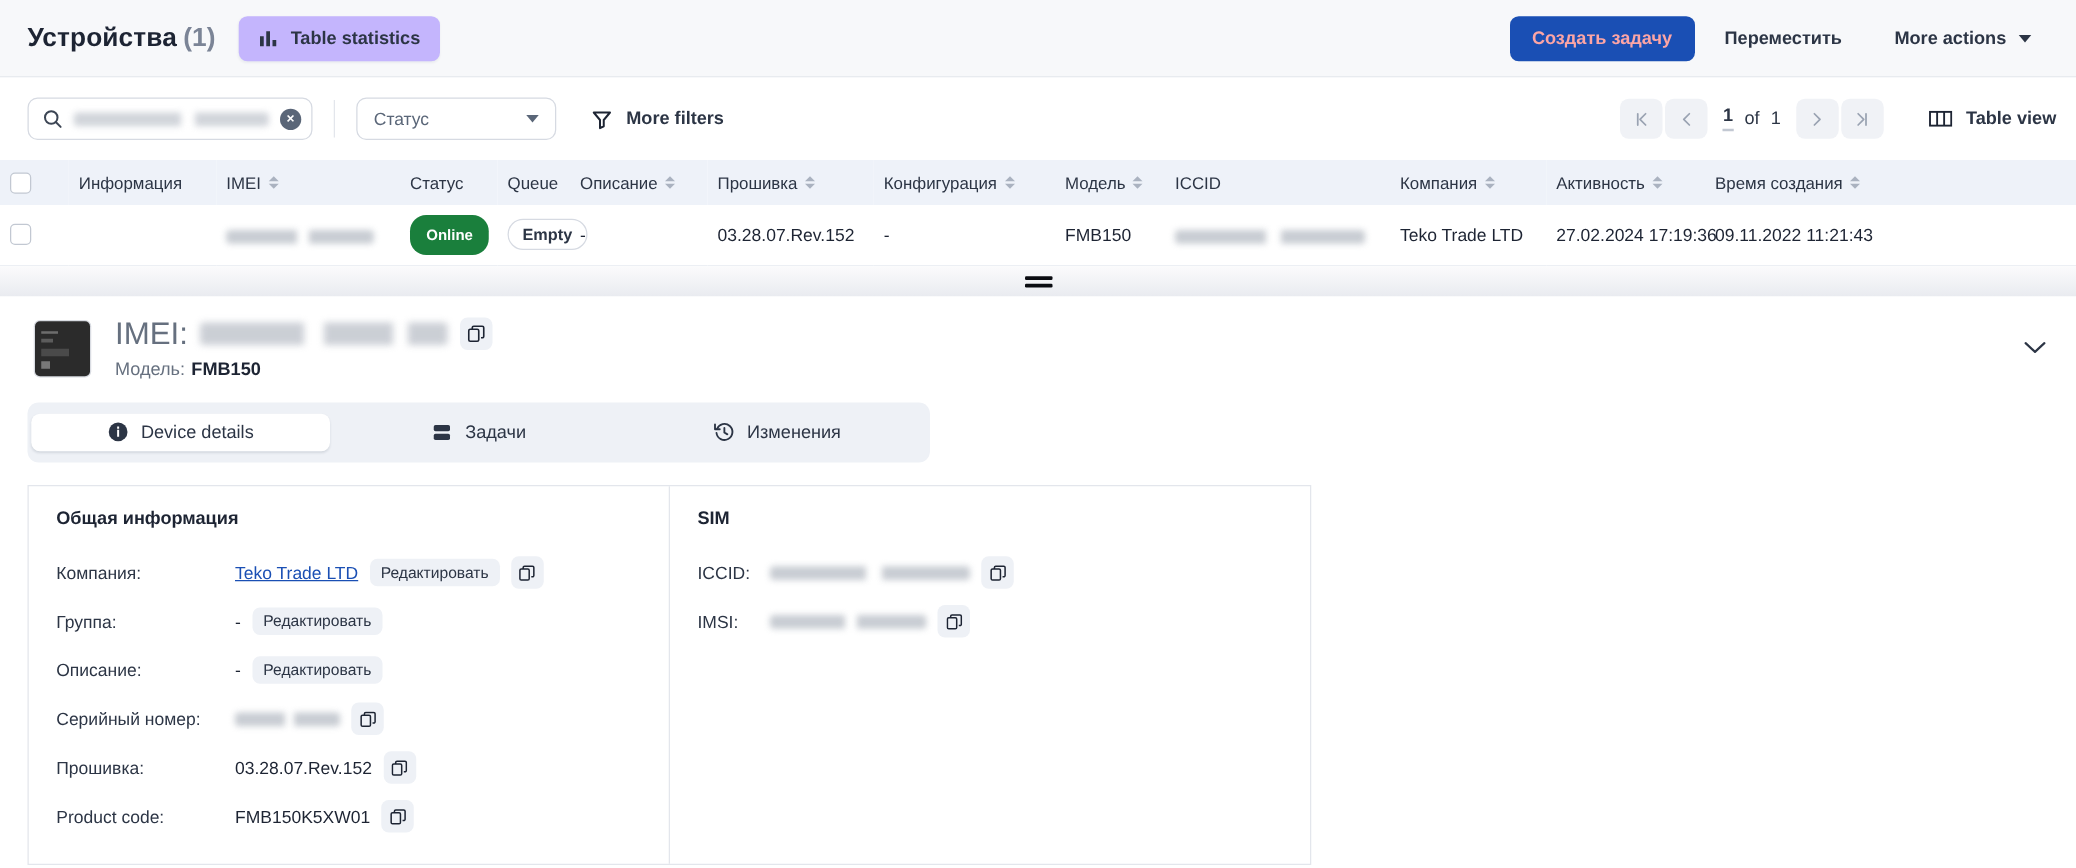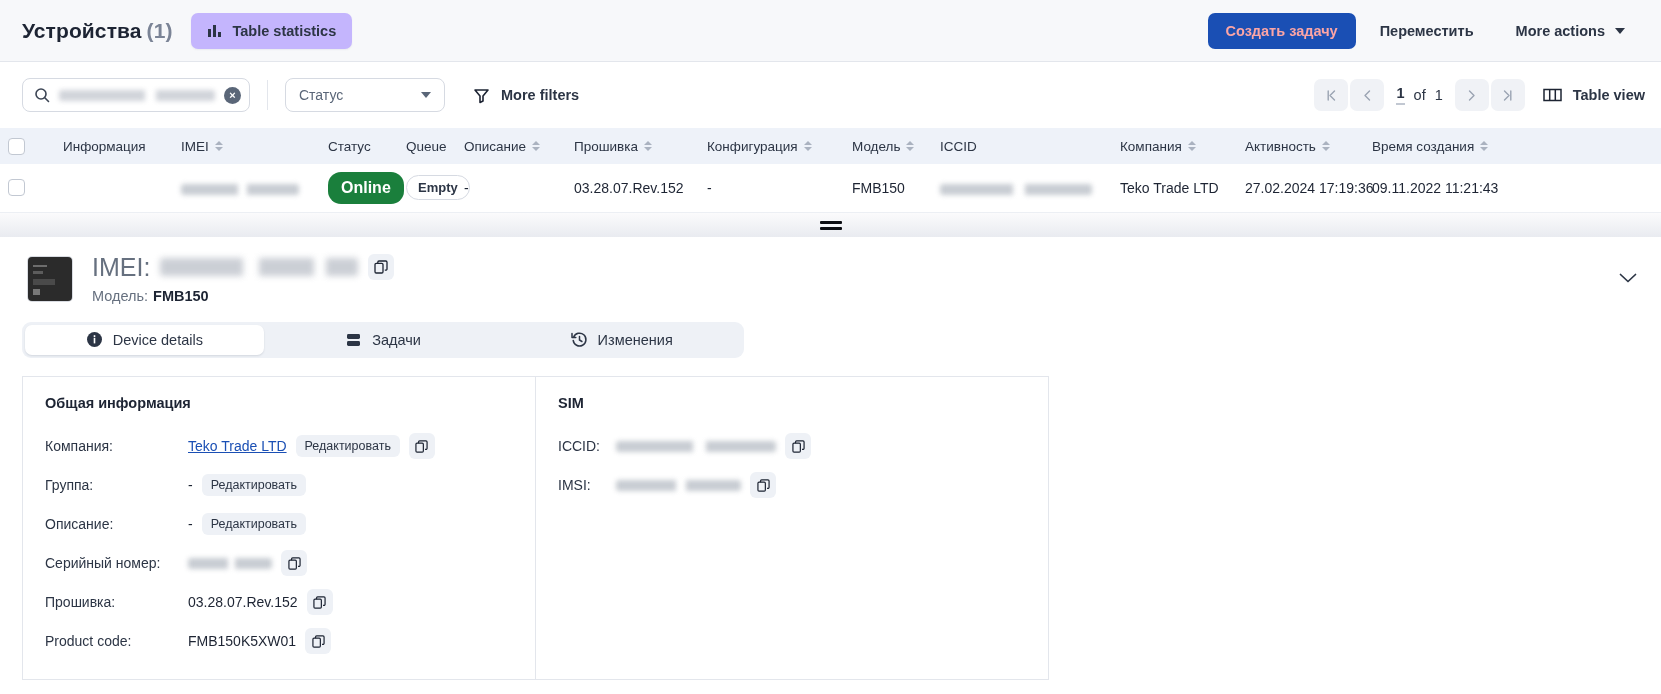--- a/index.html
+++ b/index.html
@@ -126,21 +126,21 @@
   .pg-num {
     display: flex; align-items: center; gap: 9px;
     font-size: 14.5px; color: #2c3545; padding: 0 10px;
   }
   .pg-cur {
     font-weight: 600; border-bottom: 2px solid #c2c8d2;
     padding-bottom: 2px;
   }
   .table-view {
     display: flex; align-items: center; gap: 11px;
-    margin-left: 18px; font-size: 14.5px; font-weight: 600;
+    margin-left: 36px; font-size: 14.5px; font-weight: 600;
     color: #2c3545; cursor: pointer;
   }
 
   
   table { width: 100%; border-collapse: collapse; table-layout: fixed; }
   thead tr { background: #eef2f9; height: 36px; }
   th {
     text-align: left; font-size: 13.5px; font-weight: 400;
     color: #2c3545; padding: 0 8px; white-space: nowrap;
   }
@@ -156,21 +156,21 @@
   tbody tr { height: 48px; background: #fff; border-bottom: 1px solid #eceff4; }
   td { font-size: 14px; color: #1d2433; padding: 0 8px; white-space: nowrap; }
   .cb {
     width: 17px; height: 17px; border: 1px solid #c2c8d2;
     border-radius: 4px; background: #fff; cursor: pointer; display: block;
   }
   .badge-online {
     display: inline-flex; align-items: center; justify-content: center;
     background: #1a7f3c; color: #fff;
     height: 24px; padding: 16px 13px; border-radius: 13px;
-    font-size: 16px; font-weight: 600;
+    font-size: 12px; font-weight: 600;
   }
   .chip-empty {
     display: inline-flex; align-items: center; justify-content: center;
     border: 1px solid #d6dae2; color: #2c3545;
     height: 25px; padding: 0 11px; border-radius: 13px; font-size: 13px; font-weight: bold;
   }
   .redact {
     display: inline-block; height: 11px; border-radius: 3px;
     background: linear-gradient(90deg,#c2c7ce 0 48%,transparent 48% 56%,#c2c7ce 56% 100%);
     filter: blur(2.4px); opacity: .9; vertical-align: middle;
@@ -223,21 +223,21 @@
   }
   .collapse-chev {
     position: absolute; right: 22px; top: 30px;
     width: 22px; height: 22px; cursor: pointer;
     display: flex; align-items: center; justify-content: center;
   }
 
   
   .tabs {
     margin: 18px 0 0 22px;
-    width: 722px; height: 36px;
+    width: 722px; height: 48px;
     background: #eef1f6; border-radius: 9px;
     display: flex; align-items: center; padding: 3px;
   }
   .tab {
     flex: 1; height: 30px; border-radius: 7px;
     display: flex; align-items: center; justify-content: center; gap: 10px;
     font-size: 14.5px; color: #2c3545; cursor: pointer;
   }
   .tab.active { background: #fff; box-shadow: 0 1px 2px rgba(20,30,60,.12); }
 

